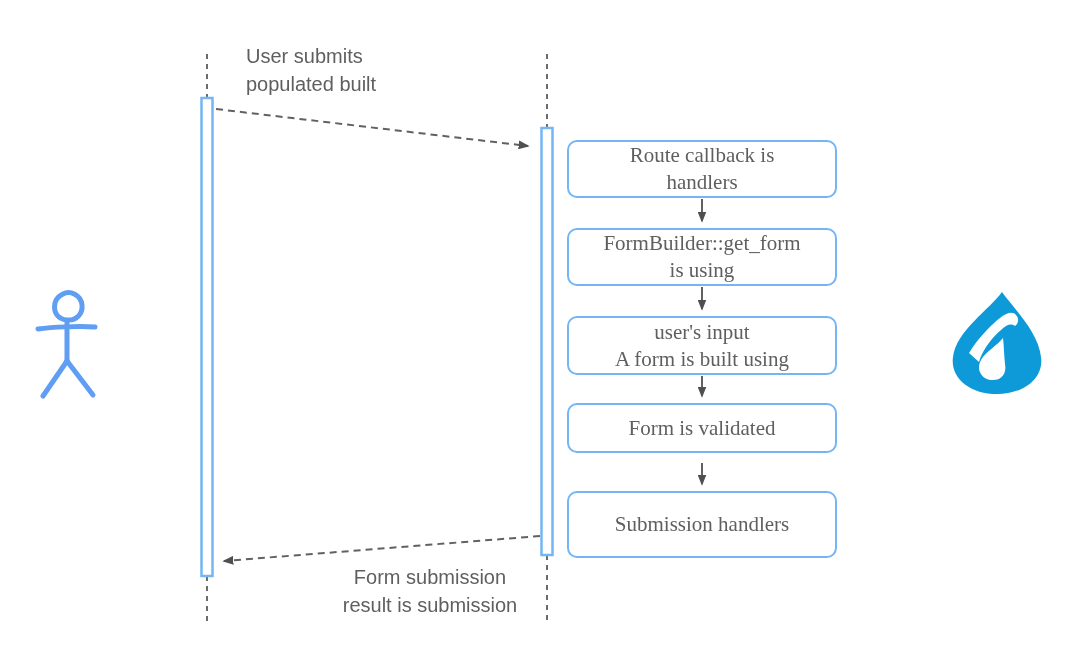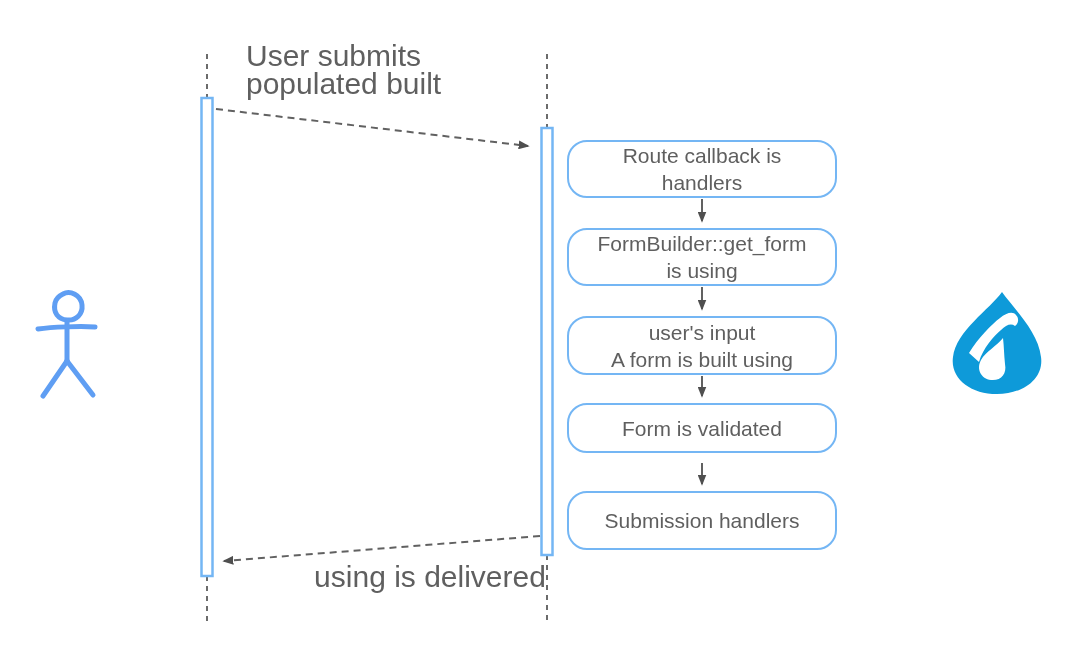--- a/index.html
+++ b/index.html
@@ -12,41 +12,42 @@
     font-family: "Liberation Sans", sans-serif;
   }
   svg.layer {
     position: absolute;
     left: 0; top: 0;
     width: 1073px; height: 662px;
   }
   .msg-label {
     position: absolute;
     color: #5f5f5f;
-    font-size: 30px;
+    font-size: 20px;
     line-height: 28px;
   }
   .msg-label span { display: block; }
   .msg-label.result { text-align: center; }
   .step {
     position: absolute;
     left: 567px;
     width: 270px;
     box-sizing: border-box;
     border: 2px solid #74b6f4;
-    border-radius: 20px;
+    border-radius: 10px;
     background: #ffffff;
     display: flex;
     flex-direction: column;
     justify-content: center;
     align-items: center;
     text-align: center;
     color: #5f5f5f;
     font-size: 21px;
     line-height: 27px;
+    font-family: Liberation Serif, serif;
   }
   .step span { display: block; }
 </style>
 </head>
 <body>
 
 <div class="canvas">
 
   <svg class="layer" viewBox="0 0 1073 662">
     <defs>
@@ -84,35 +85,36 @@
       <path d="M21 62 C 30 47, 44 33, 52 27 C 58 22, 65 20, 68 24 C 71 27, 71 32, 67 35 C 63 32, 58 34, 53 39 C 46 45, 35 57, 31 71 Z" fill="#ffffff"></path>
       <path d="M55 47 C 49 55, 38 60, 33 69 C 28 78, 33 88, 43 89 C 53 90, 59 83, 57 73 C 56 64, 56 55, 55 47 Z" fill="#ffffff"></path>
     </g>
   </svg>
 
   <div class="msg-label" style="left:246px; top:42px;">
     <span>User submits</span>
     <span>populated built</span>
   </div>
   <div class="msg-label result" style="left:290px; top:563px; width:280px;">
-    <span>using is delivered</span>
+    <span>Form submission</span>
+    <span>result is submission</span>
   </div>
 
   <div class="step" style="top:140px; height:58px;">
     <span>Route callback is</span>
     <span>handlers</span>
   </div>
   <div class="step" style="top:228px; height:58px;">
     <span>FormBuilder::get_form</span>
     <span>is using</span>
   </div>
   <div class="step" style="top:316px; height:59px;">
     <span>user's input</span>
     <span>A form is built using</span>
   </div>
   <div class="step" style="top:403px; height:50px;">
     <span>Form is validated</span>
   </div>
-  <div class="step" style="top:491px; height:59px;">
+  <div class="step" style="top:491px; height:67px;">
     <span>Submission handlers</span>
   </div>
 
 </div>
 
 </body></html>

